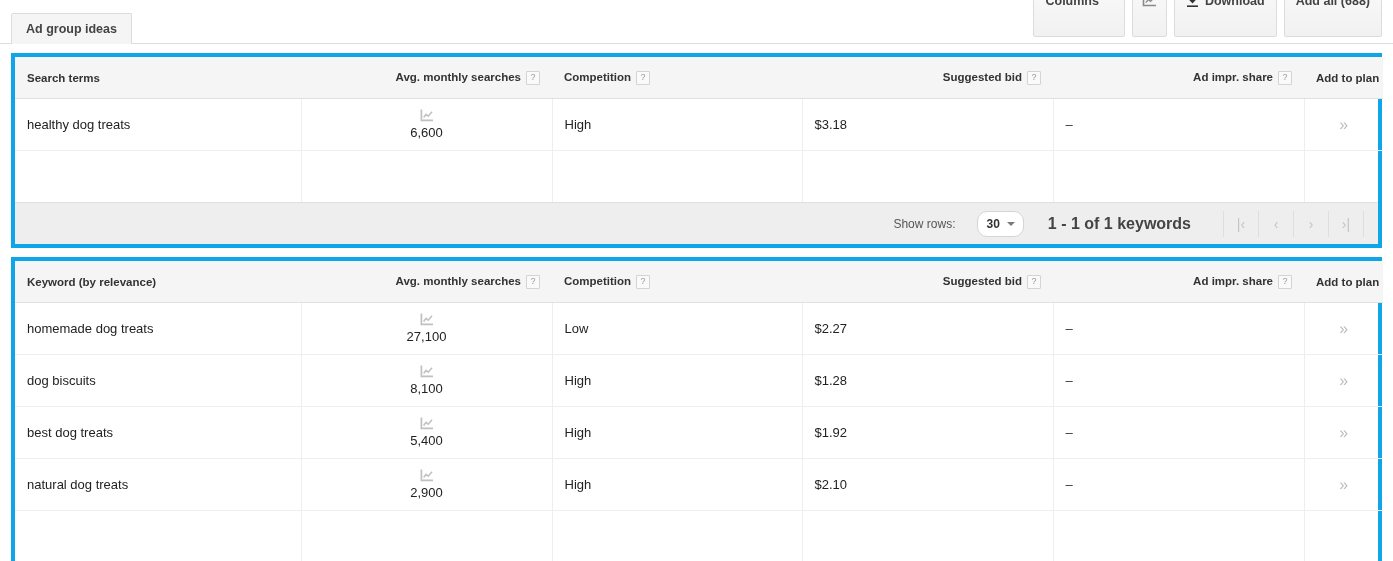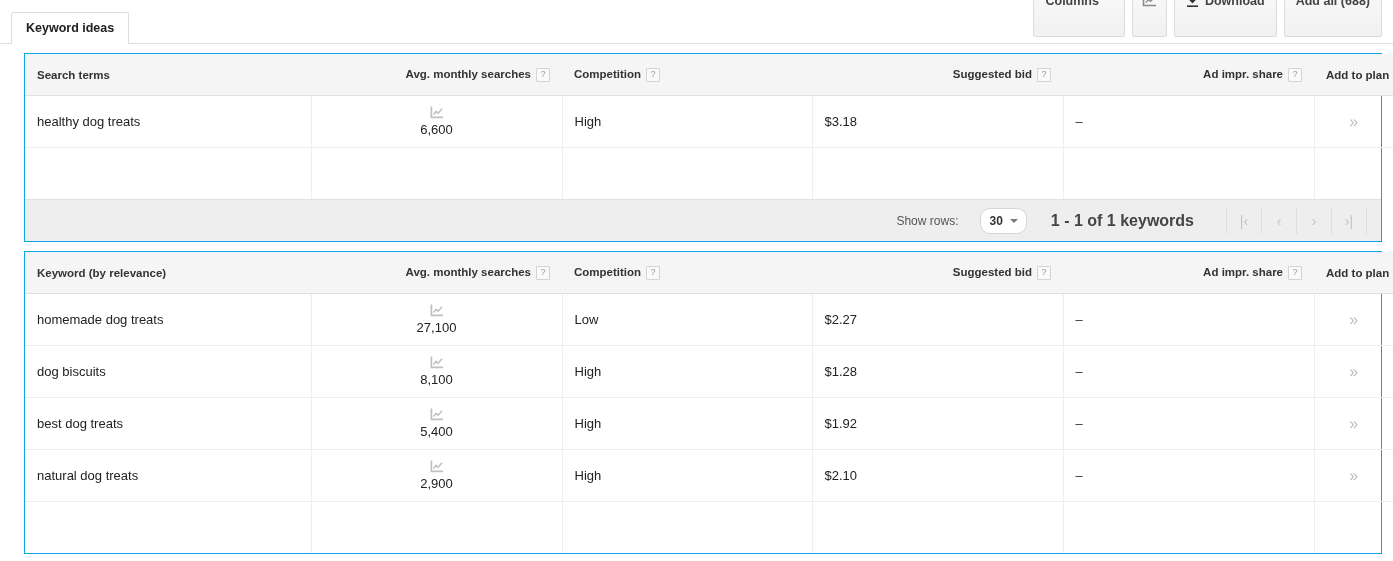--- a/index.html
+++ b/index.html
@@ -88,22 +88,22 @@
   .caret {
     width: 0; height: 0;
     border-left: 4px solid transparent;
     border-right: 4px solid transparent;
     border-top: 4px solid #7a7a7a;
     display: inline-block;
   }
 
   
   .card {
-    margin: 9px 11px 0 24px;
-    border: 1px solid #0ea5e9;
+    margin: 9px 11px 0 11px;
+    border: 4px solid #0ea5e9;
     background: #ffffff;
     box-sizing: border-box;
   }
   table.kw {
     width: 100%;
     border-collapse: collapse;
     table-layout: fixed;
   }
   table.kw th {
     background: #f5f5f5;
@@ -222,22 +222,22 @@
     user-select: none;
   }
   .pbtn:last-child { border-right: 1px solid #dedede; }
 </style>
 </head>
 <body>
 
 <div class="tabstrip">
   <div class="tabstrip-line"></div>
 
-  <div class="tab active">
-    <span>Keyword ideas</span>
+  <div class="tab">
+    <span>Ad group ideas</span>
   </div>
 
   <div class="toolbar">
     <div class="tbtn">
       <span>Columns</span>
       <span class="caret"></span>
     </div>
 
     <div class="tbtn icon-only">
       <span>

